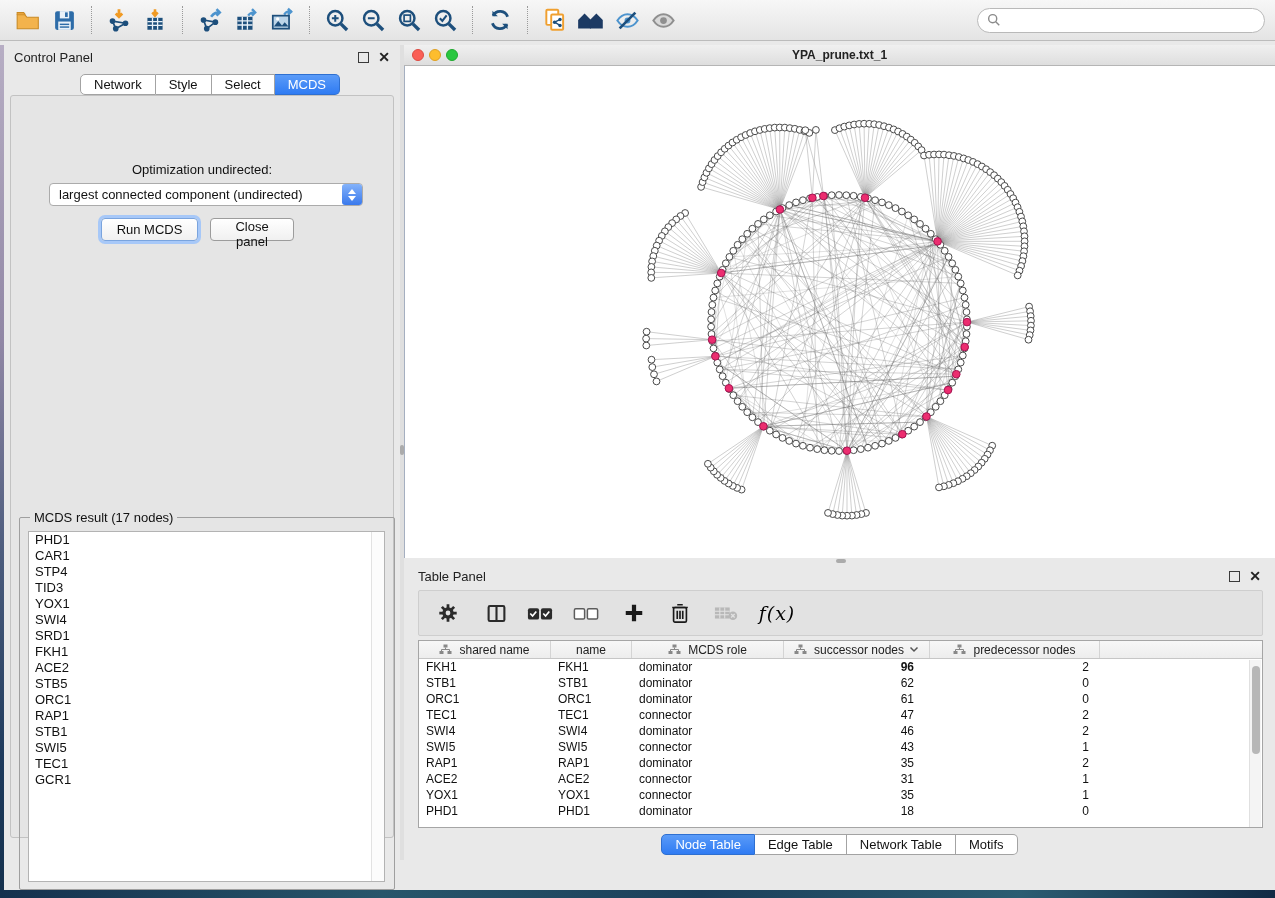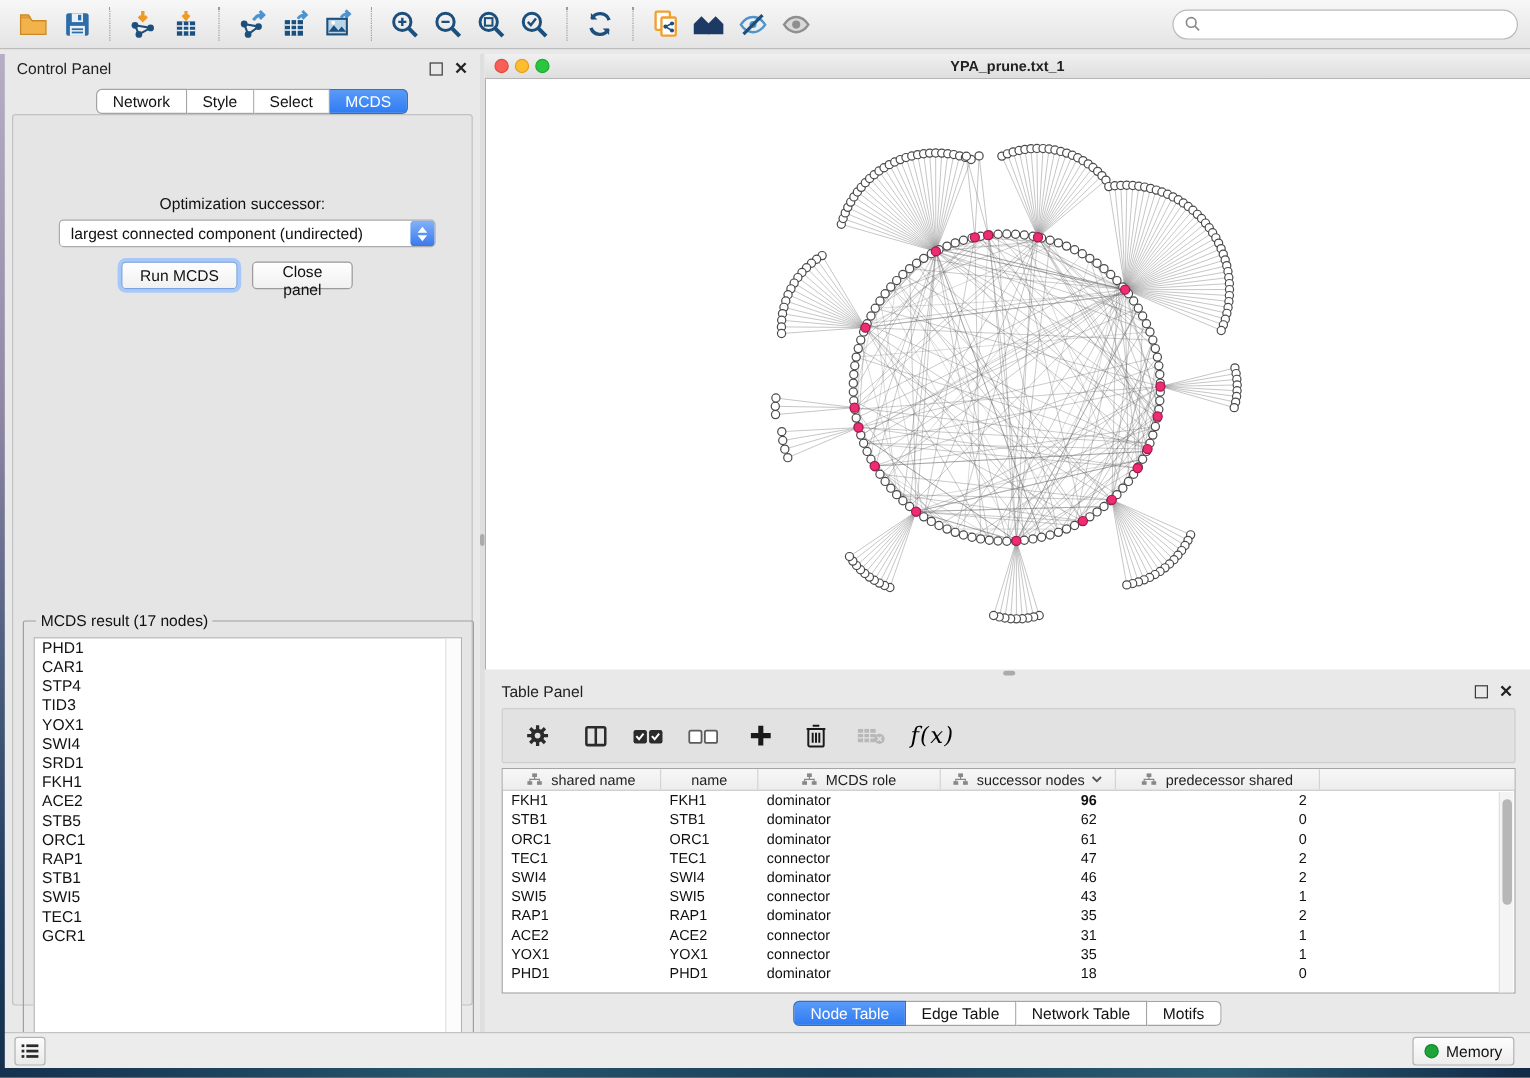--- a/index.html
+++ b/index.html
@@ -257,21 +257,21 @@
         <span class="close-btn">✕</span>
       </span>
     </div>
     <div class="seg cp-tabs">
         <div class="seg-btn">Network</div>
         <div class="seg-btn">Style</div>
         <div class="seg-btn">Select</div>
         <div class="seg-btn active">MCDS</div>
       </div>
     <div class="cp-body">
-      <div class="opt-label">Optimization successor:</div>
+      <div class="opt-label">Optimization undirected:</div>
       <div class="dropdown">
         <span class="dd-text">largest connected component (undirected)</span>
         <span class="dd-stepper">
             <span class="dd-up"></span>
             <span class="dd-down"></span>
           </span>
       </div>
       <button class="btn focus-ring run-btn">Run MCDS</button>
       <button class="btn closep-btn">Close panel</button>
       <div class="groupbox">
@@ -1075,21 +1075,21 @@
               <path d="M1.5 1.5L5 5l3.5-3.5" stroke="#555" stroke-width="1.5" fill="none"></path>
             </svg>
           </div>
           <div class="th" style="width: 170px;">
             <svg class="hicon" width="13" height="11" viewBox="0 0 13 11">
               <rect x="4.5" y="0.5" width="4" height="3" fill="#888"></rect>
               <rect x="0.5" y="7" width="4" height="3" fill="#888"></rect>
               <rect x="8.5" y="7" width="4" height="3" fill="#888"></rect>
               <path d="M6.5 3.5v2M2.5 7V5.5h8V7" stroke="#888" fill="none"></path>
             </svg>
-            <span>predecessor shared</span>
+            <span>predecessor nodes</span>
           </div>
           <div class="th" style="flex: 1 1 0%; border-right: none;"></div>
         </div>
       <div>
           <div class="trow">
             <div class="td l" style="width: 132px;">FKH1</div>
             <div class="td l" style="width: 81px;">FKH1</div>
             <div class="td l" style="width: 152px;">dominator</div>
             <div class="td r" style="width: 146px; padding-right: 16px; font-weight: bold;">96</div>
             <div class="td r" style="width: 170px; padding-right: 11px;">2</div>
@@ -1166,32 +1166,16 @@
     <div class="tp-tabs">
       <div class="seg">
           <div class="seg-btn active">Node Table</div>
           <div class="seg-btn">Edge Table</div>
           <div class="seg-btn">Network Table</div>
           <div class="seg-btn">Motifs</div>
         </div>
     </div>
   </div>
 
-  <div class="statusbar">
-    <span class="hist-btn">
-      <svg width="16" height="14" viewBox="0 0 18 16">
-        <rect x="1" y="1.5" width="2.6" height="2.6" fill="#2b2b2b"></rect>
-          <rect x="5.5" y="1.5" width="11.5" height="2.6" fill="#2b2b2b"></rect>
-        <rect x="1" y="6.6" width="2.6" height="2.6" fill="#2b2b2b"></rect>
-          <rect x="5.5" y="6.6" width="11.5" height="2.6" fill="#2b2b2b"></rect>
-        <rect x="1" y="11.7" width="2.6" height="2.6" fill="#2b2b2b"></rect>
-          <rect x="5.5" y="11.7" width="11.5" height="2.6" fill="#2b2b2b"></rect>
-      </svg>
-    </span>
-    <span class="mem-btn">
-      <span class="mem-dot"></span>
-      <span>Memory</span>
-    </span>
-  </div>
 
   <div class="wp-left"></div>
   <div class="wp-bottom"></div>
 </div>
 
 </body></html>

